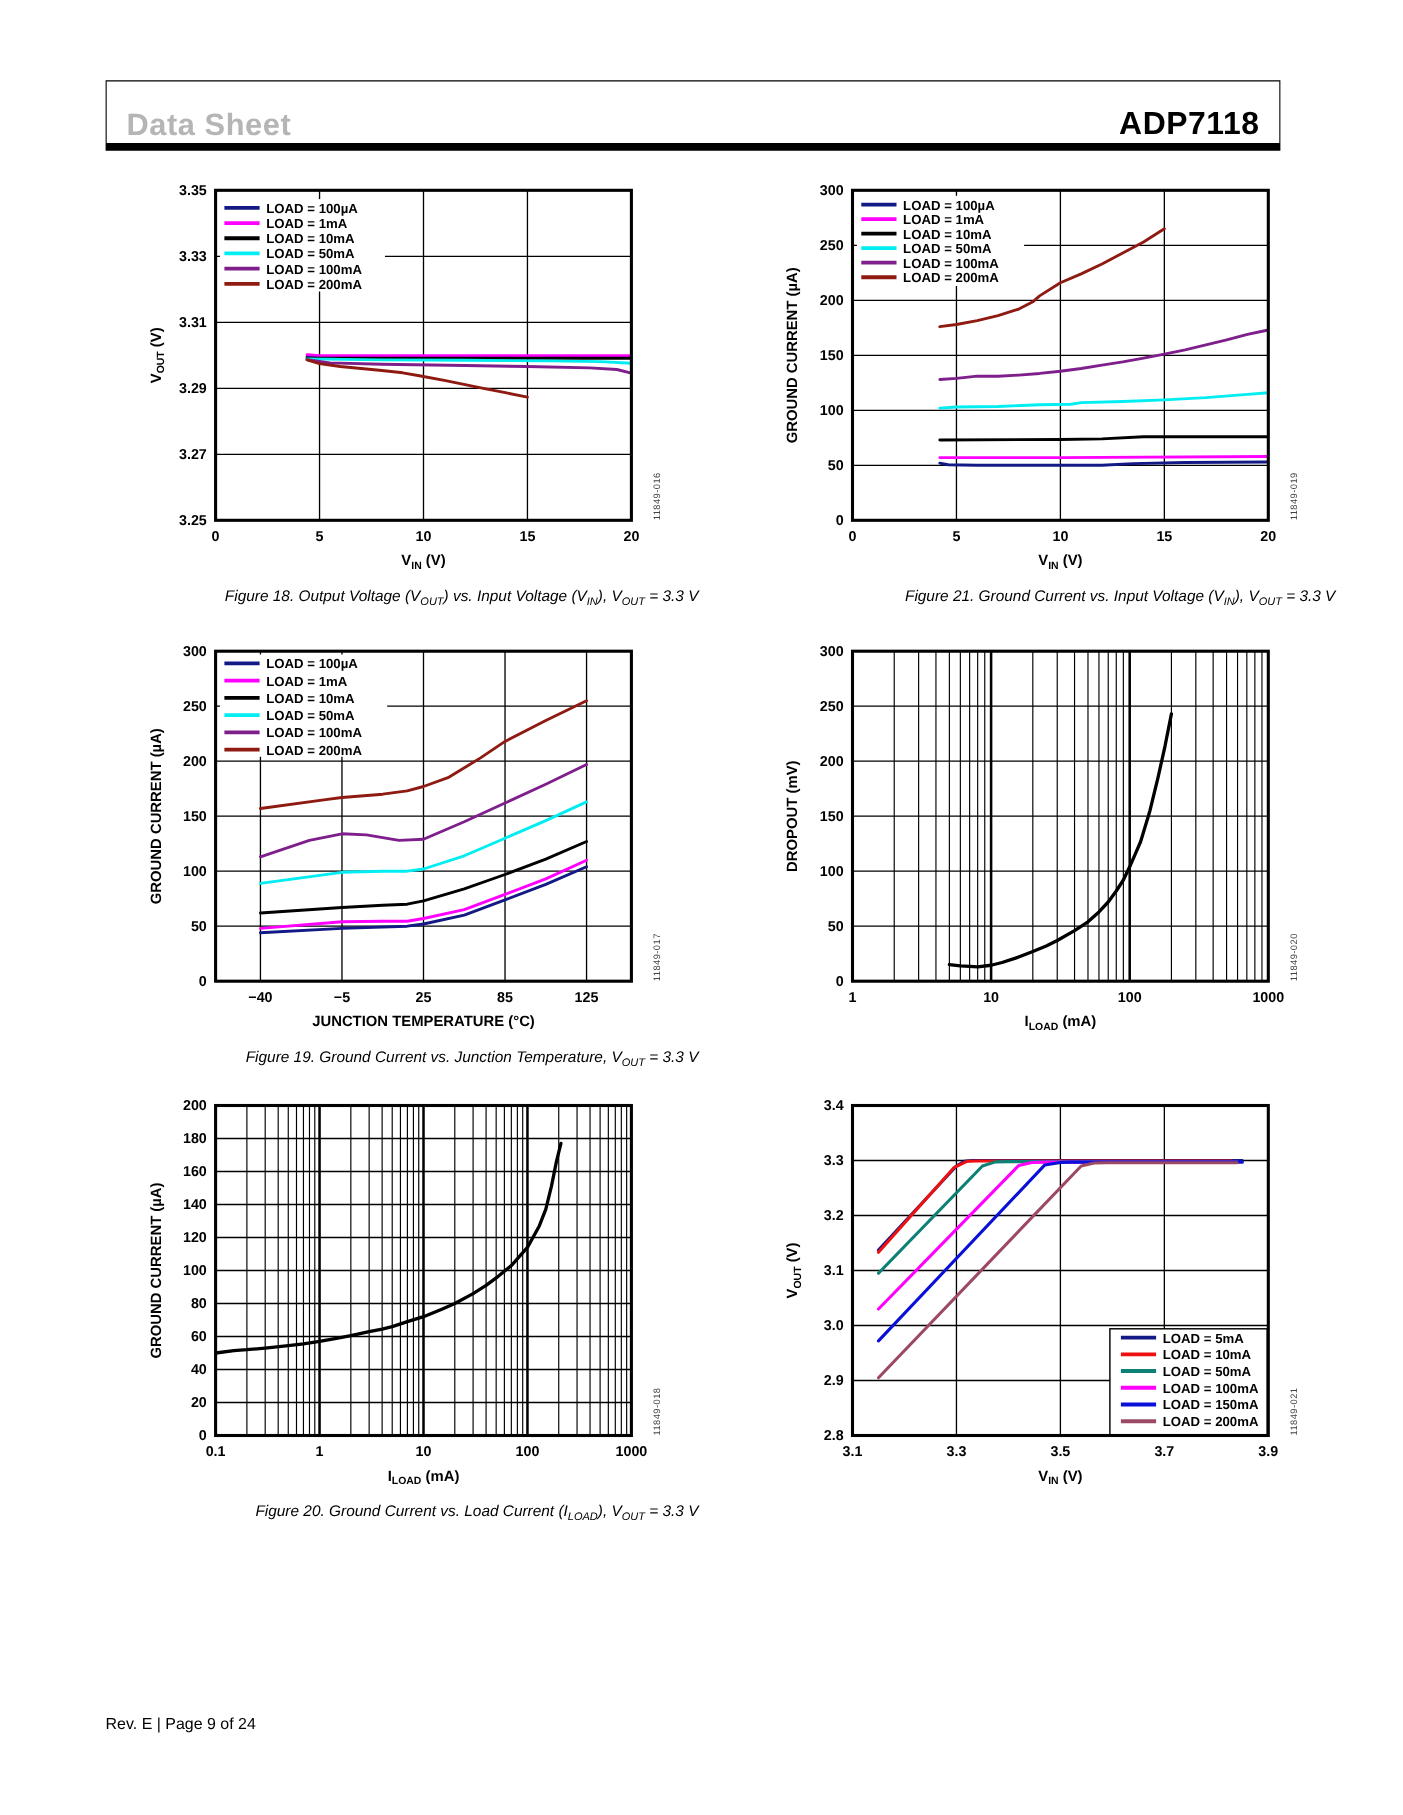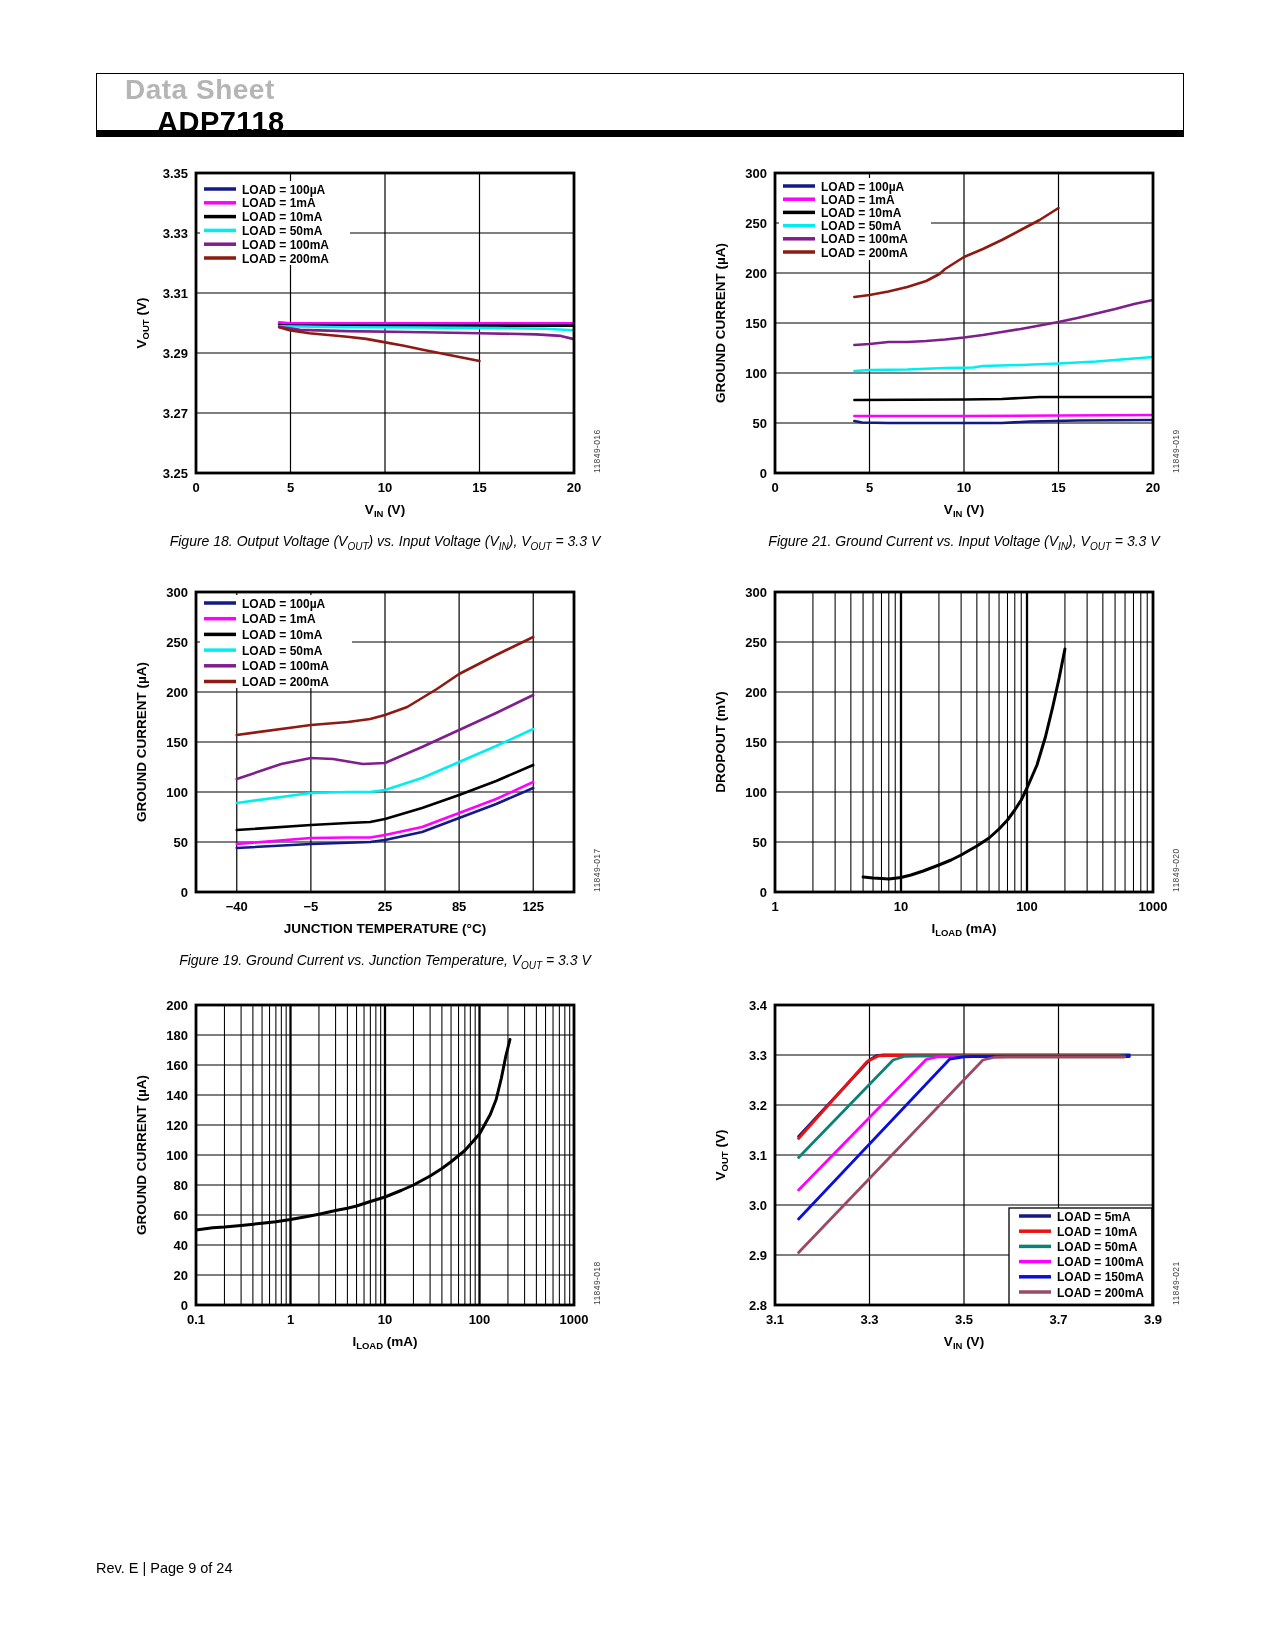--- a/index.html
+++ b/index.html
@@ -1,25 +1,25 @@
 <!DOCTYPE html>
 <html><head>
 <meta charset="utf-8">
 <style>
   html,body{margin:0;padding:0;background:#ffffff;}
   body{width:1275px;height:1650px;position:relative;font-family:"Liberation Sans",sans-serif;}
   .page{position:absolute;left:0;top:0;width:1275px;height:1650px;background:#fff;}
   .header-box{position:absolute;left:96px;top:73px;width:1030px;height:56px;
     border:1.6px solid #000;border-bottom:7px solid #000;
-    display:flex;align-items:flex-start;justify-content:space-between;padding:0 28px;flex-direction:column;}
+    display:flex;align-items:flex-end;justify-content:space-between;padding:0 18px;}
   .doc-type{font-size:28px;font-weight:bold;color:#b5b5b5;letter-spacing:0.5px;}
   .part-number{font-size:29px;font-weight:bold;color:#000;letter-spacing:0.5px;margin-left:32px;}
   .chart-block{position:absolute;width:520px;height:430px;}
   .chart-block svg{position:absolute;left:0;top:0;font-family:"Liberation Sans",sans-serif;}
-  .caption{position:absolute;top:372px;left:11px;width:500px;text-align:center;
+  .caption{position:absolute;top:372px;left:11px;width:500px;text-align:right;
     font-style:italic;font-size:14px;line-height:1.3;color:#000;}
   .caption sub{font-size:10px;font-style:italic;}
   .watermark{position:absolute;left:468px;top:313px;transform:rotate(-90deg);
     transform-origin:0 0;font-size:8.5px;color:#444;letter-spacing:0.4px;white-space:nowrap;}
   .footer{position:absolute;left:96px;top:1560px;width:1058px;text-align:left;
     font-size:14.5px;color:#000;}
 </style>
 </head>
 <body>
 
@@ -321,20 +321,23 @@
         <text x="64" y="17.5" font-size="13" font-weight="bold" text-anchor="end" fill="#000">200</text>
         <text x="72" y="332" font-size="13" font-weight="bold" text-anchor="middle" fill="#000">0.1</text>
         <text x="166.5" y="332" font-size="13" font-weight="bold" text-anchor="middle" fill="#000">1</text>
         <text x="261" y="332" font-size="13" font-weight="bold" text-anchor="middle" fill="#000">10</text>
         <text x="355.5" y="332" font-size="13" font-weight="bold" text-anchor="middle" fill="#000">100</text>
         <text x="450" y="332" font-size="13" font-weight="bold" text-anchor="middle" fill="#000">1000</text>
         <text x="261" y="354" font-size="13.5" font-weight="bold" text-anchor="middle" fill="#000"><tspan font-size="13.5" dy="0">I</tspan><tspan font-size="9.5" dy="3">LOAD</tspan><tspan font-size="13.5" dy="-3"> (mA)</tspan></text>
         <text x="22" y="163" font-size="13.5" font-weight="bold" text-anchor="middle" fill="#000" transform="rotate(-90 22 163)"><tspan font-size="13.5" dy="0">GROUND CURRENT (µA)</tspan></text>
       </svg>
       <div class="watermark">11849-018</div>
+      <div class="caption">
+        <div>Figure 20. Ground Current vs. Load Current (I<sub>LOAD</sub>), V<sub>OUT</sub> = 3.3 V</div>
+      </div>
     </div>
   <div class="chart-block" style="left:703px;top:992px">
       <svg width="500" height="372" viewBox="0 0 500 372">
         <defs>
           <clipPath id="clip5">
             <rect x="72" y="13" width="378" height="300"></rect>
           </clipPath>
         </defs>
         <rect x="72" y="13" width="378" height="300" fill="#ffffff"></rect>
         <line x1="166.4999999999999" y1="13" x2="166.4999999999999" y2="313" stroke="#000" stroke-width="1.2"></line>

